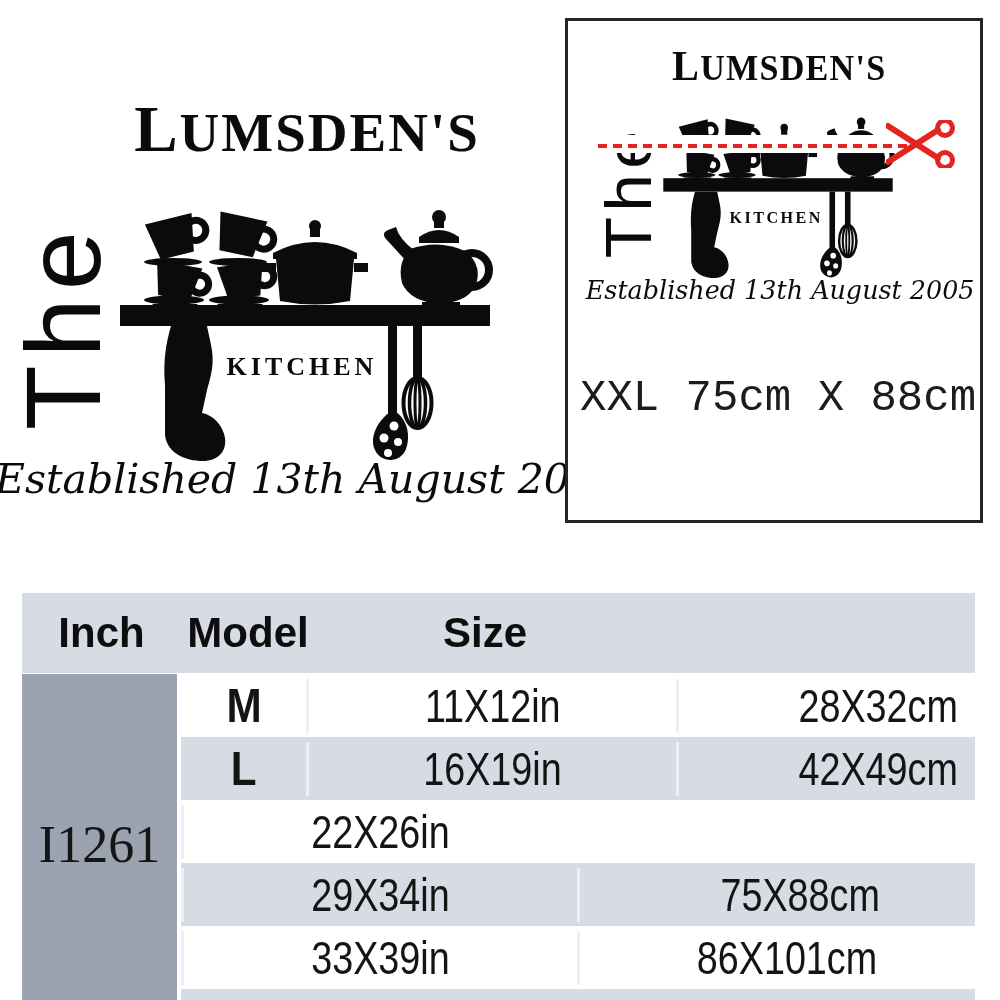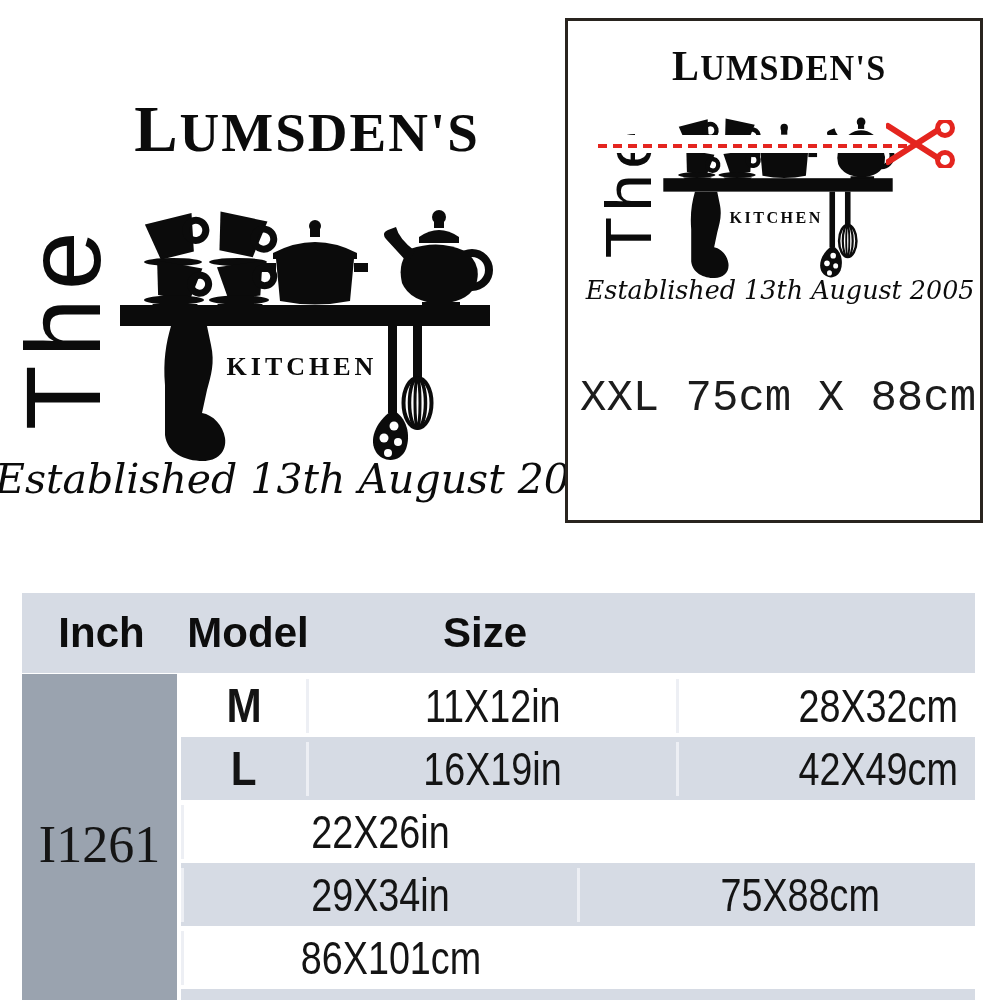--- a/index.html
+++ b/index.html
@@ -256,20 +256,21 @@
           <div class="td td-cm"><span class="cond">42X49cm</span></div>
         </div>
         <div class="trow plain">
           <div class="td td-inch"><span class="cond">22X26in</span></div>
         </div>
         <div class="trow alt">
           <div class="td td-inch"><span class="cond">29X34in</span></div>
           <div class="td td-cm"><span class="cond">75X88cm</span></div>
         </div>
         <div class="trow plain">
+          <div class="td td-inch"><span class="cond">33X39in</span></div>
           <div class="td td-cm"><span class="cond">86X101cm</span></div>
         </div>
       </div>
       <div class="tail-row"></div>
     </div>
   </div>
 
 </div>
 
 </body></html>

